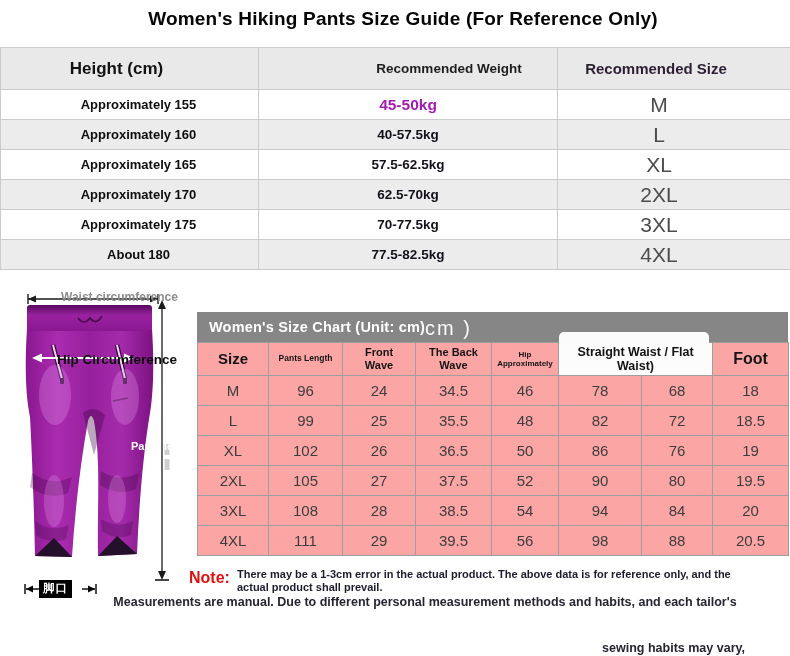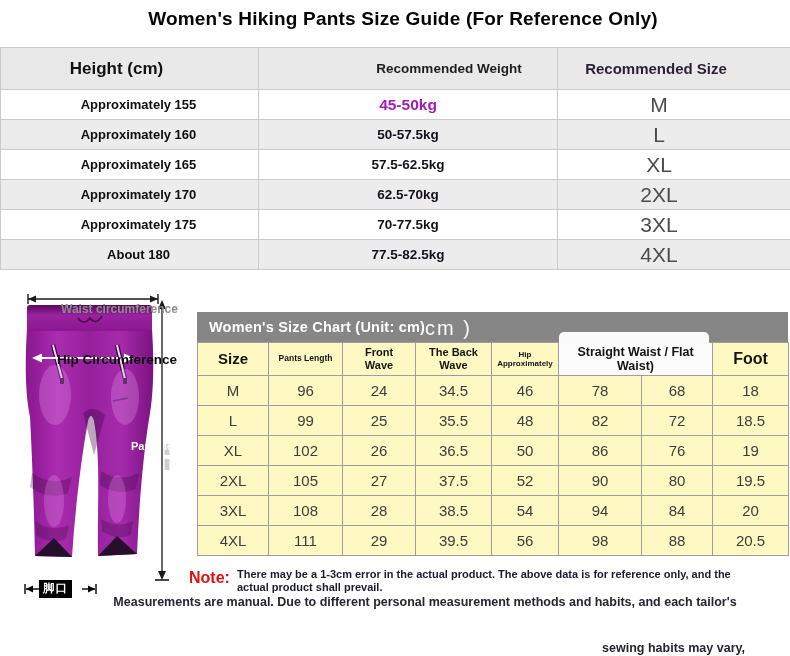--- a/index.html
+++ b/index.html
@@ -18,32 +18,32 @@
   .th-height{font-size:17px;font-weight:bold;color:#121212;text-indent:-26px;}
   .th-weight{font-size:13.5px;font-weight:bold;color:#1e1e1e;text-indent:82px;margin-left:36px;}
   .th-size{font-size:15px;font-weight:bold;color:#2d1f33;text-indent:-36px;}
   .td-height{font-size:13px;font-weight:bold;color:#0e0e0e;text-indent:18px;}
   .td-weight{font-size:13.5px;font-weight:bold;color:#14101a;}
   .t1 tbody tr:first-child .td-weight{font-size:15.5px;color:#a21caf;}
   .td-size{font-size:21px;font-weight:400;color:#4c4c4c;text-indent:-30px;}
   
   .figwrap{position:absolute;left:12px;top:286px;width:185px;height:340px;}
   .figwrap svg{position:absolute;left:0;top:0;}
-  .lbl-waist{position:absolute;left:49px;top:16px;font-size:12px;font-weight:bold;color:#8d8d8d;white-space:nowrap;}
+  .lbl-waist{position:absolute;left:49px;top:4px;font-size:12px;font-weight:bold;color:#8d8d8d;white-space:nowrap;}
   .lbl-hip{position:absolute;left:45px;top:66px;font-size:13.5px;font-weight:bold;color:#0c0c0c;white-space:nowrap;}
   .lbl-plen{position:absolute;left:119px;top:154px;font-size:11px;font-weight:bold;color:#ffffff;white-space:nowrap;}
   .lbl-leg{position:absolute;left:27px;top:294px;background:#000;color:#fff;font-size:11.5px;
            font-weight:bold;padding:1px 4px 2px 4px;letter-spacing:1px;}
   
   .t2wrap{position:absolute;left:197px;top:312px;width:591px;}
   .t2bar{height:30px;background:#868686;color:#fff;display:flex;align-items:center;padding-left:12px;box-sizing:border-box;}
   .t2bar .bt{font-weight:bold;font-size:14.5px;letter-spacing:.2px;}
   .t2bar .bs{font-size:20px;font-weight:400;margin-left:0;margin-top:2px;letter-spacing:2px;opacity:.96;}
   .pill{position:absolute;left:362px;top:20px;width:150px;height:11px;background:#fbfbfb;border-radius:5px 5px 0 0;}
-  .t2{width:591px;border-collapse:collapse;table-layout:fixed;background:#fef9c3;padding-left:28px;}
+  .t2{width:591px;border-collapse:collapse;table-layout:fixed;background:#fca5a5;padding-left:28px;}
   .t2 th,.t2 td{border:1px solid #9e9e9e;text-align:center;padding:0;}
   .t2 thead th{height:32px;color:#141414;font-weight:bold;white-space:pre-line;line-height:1.15;}
   .c-size{font-size:15px;}
   .c-plen{font-size:8.5px;}
   .c-fwave,.c-bwave{font-size:11px;}
   .c-hip{font-size:8px;text-align:left;padding-left:4px;}
   .c-sw{font-size:12.5px;background:#fcfcfc;}
   .c-foot{font-size:16px;}
   .t2 tbody td{height:29px;font-size:15px;color:#3d3d3d;}
   
@@ -74,21 +74,21 @@
       </tr>
     </thead>
     <tbody>
       <tr>
         <td class="td-height">Approximately 155</td>
         <td class="td-weight">45-50kg</td>
         <td class="td-size">M</td>
       </tr>
       <tr>
         <td class="td-height">Approximately 160</td>
-        <td class="td-weight">50-57.5kg</td>
+        <td class="td-weight">40-57.5kg</td>
         <td class="td-size">L</td>
       </tr>
       <tr>
         <td class="td-height">Approximately 165</td>
         <td class="td-weight">57.5-62.5kg</td>
         <td class="td-size">XL</td>
       </tr>
       <tr>
         <td class="td-height">Approximately 170</td>
         <td class="td-weight">62.5-70kg</td>

